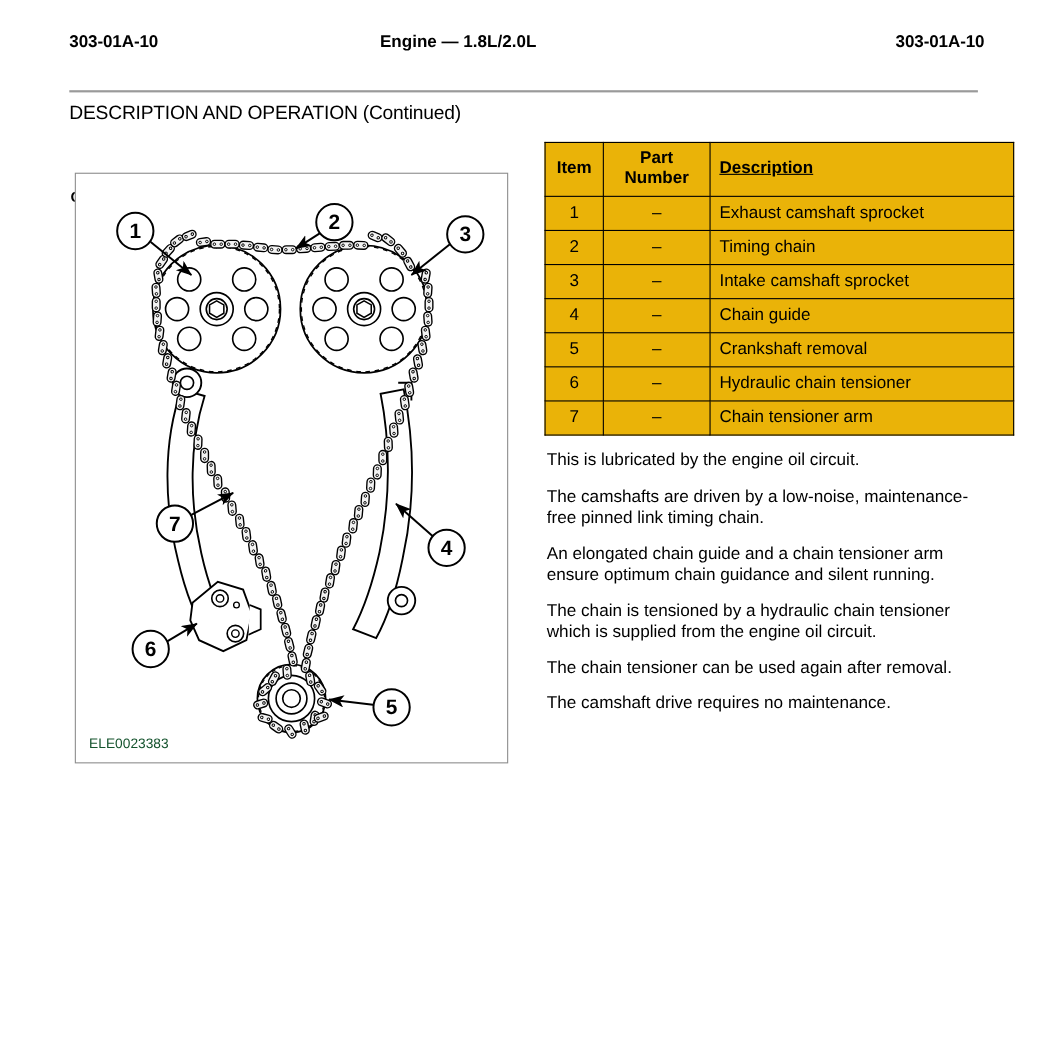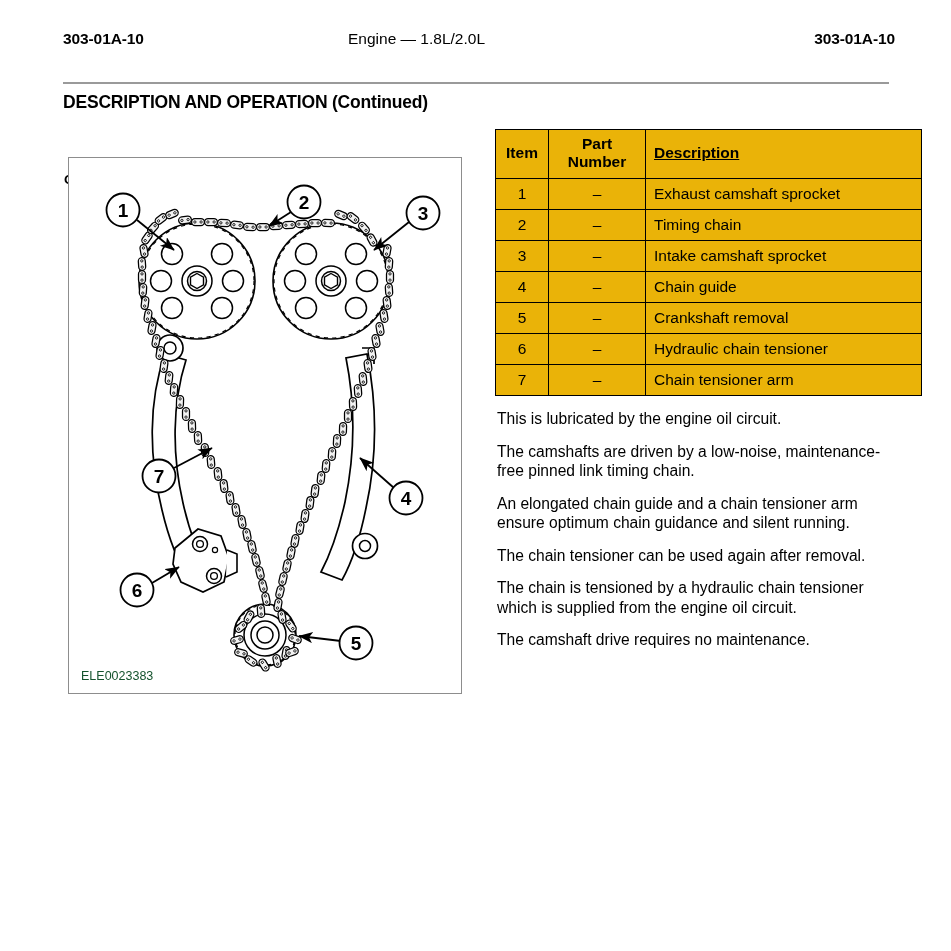--- a/index.html
+++ b/index.html
@@ -2,26 +2,26 @@
 <html><head>
 <meta charset="utf-8">
 <style>
   html,body{margin:0;padding:0;background:#ffffff;}
   body{width:951px;height:951px;position:relative;overflow:hidden;
        font-family:"Liberation Sans",sans-serif;color:#000;}
 
   
   .page-header{position:absolute;left:0;top:30px;width:951px;height:26px;}
   .hdr-left{position:absolute;left:63px;top:0;font-size:15.5px;font-weight:bold;letter-spacing:-0.1px;}
-  .hdr-center{position:absolute;left:0;top:0;width:833px;text-align:center;font-size:15.5px;font-weight:normal;}
+  .hdr-center{position:absolute;left:0;top:0;width:833px;text-align:center;font-size:15.5px;font-weight:bold;}
   .hdr-right{position:absolute;right:56px;top:0;font-size:15.5px;font-weight:bold;letter-spacing:-0.1px;}
 
   .hrule{position:absolute;left:63px;top:82px;width:826px;height:2px;background:#9a9a9a;}
 
-  .section-title{position:absolute;left:63px;top:92px;font-size:17.5px;font-weight:bold;letter-spacing:-0.2px;}
+  .section-title{position:absolute;left:63px;top:92px;font-size:17.5px;font-weight:normal;letter-spacing:-0.2px;}
 
   
   .fig-caption{position:absolute;left:64px;top:132px;font-size:13.5px;font-weight:bold;margin-top:40px;}
   .fig-box{position:absolute;left:68px;top:157px;width:394px;height:537px;
            border:1.5px solid #8d8d8d;background:#fff;box-sizing:border-box;}
   .fig-id{position:absolute;left:12px;bottom:10px;font-size:12.5px;color:#14532d;}
   .fig-svg{position:absolute;left:0;top:0;width:394px;height:537px;}
 
   
   .parts-table{position:absolute;left:495px;top:129px;width:426px;border-collapse:collapse;
@@ -375,16 +375,16 @@
       <td class="td-part">–</td>
       <td class="td-desc">Chain tensioner arm</td>
     </tr>
   </tbody>
 </table>
 
 <div class="body-copy">
   <p>This is lubricated by the engine oil circuit.</p>
   <p>The camshafts are driven by a low-noise, maintenance-free pinned link timing chain.</p>
   <p>An elongated chain guide and a chain tensioner arm ensure optimum chain guidance and silent running.</p>
+  <p>The chain is tensioned by a hydraulic chain tensioner which is supplied from the engine oil circuit.</p>
   <p>The chain tensioner can be used again after removal.</p>
-  <p>The chain is tensioned by a hydraulic chain tensioner which is supplied from the engine oil circuit.</p>
   <p>The camshaft drive requires no maintenance.</p>
 </div>
 
 </body></html>

